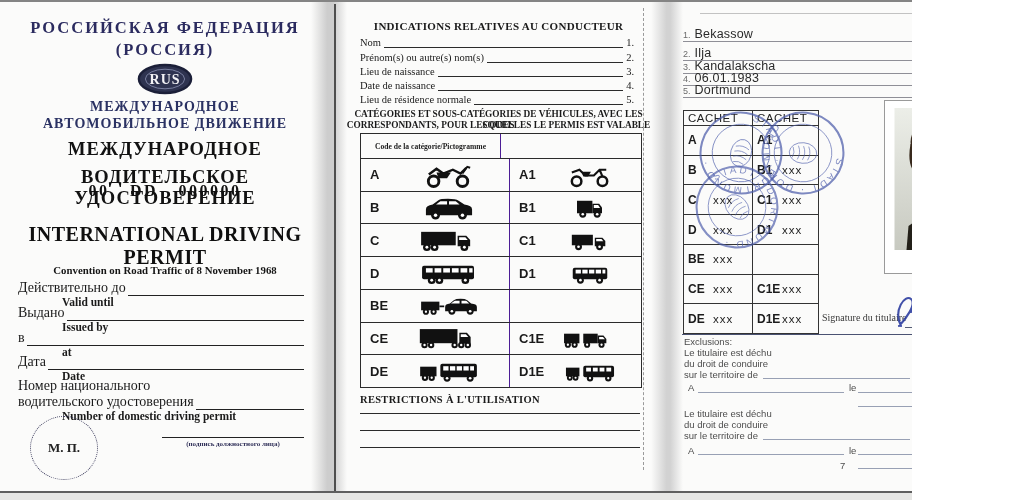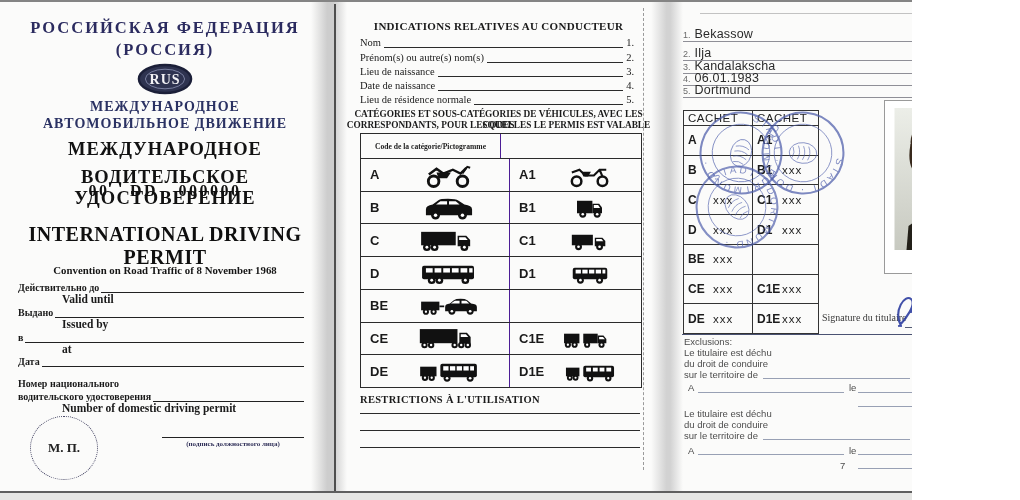--- a/index.html
+++ b/index.html
@@ -24,21 +24,21 @@
   .foldB{position:absolute;left:643px;top:8px;width:0;height:462px;border-left:1px dashed #9a9a9a;}
   
   .lp-h1{font-weight:bold;font-size:16.5px;letter-spacing:2px;color:#2b2b5f;width:330px;}
   .lp-h2{font-weight:bold;font-size:14px;letter-spacing:1px;color:#2b3263;width:330px;}
   .lp-big{font-weight:bold;font-size:18.5px;letter-spacing:1px;color:#121212;width:330px;}
   .lp-num{font-weight:bold;font-size:16px;letter-spacing:2.5px;word-spacing:14px;color:#111;width:330px;}
   .lp-en{font-weight:bold;font-size:20px;letter-spacing:.5px;color:#0f0f0f;width:330px;}
   .lp-conv{font-weight:bold;font-size:10.8px;color:#151515;width:330px;}
   .lf{position:absolute;left:18px;right:26px;}
   .lrow{display:flex;align-items:flex-end;}
-  .llbl{font-size:10px;font-weight:bold;white-space:nowrap;}
+  .llbl{font-size:14px;font-weight:normal;white-space:nowrap;}
   .lline{flex:1;border-bottom:1px solid #222;margin-left:2px;height:12px;}
   .len{font-size:11.5px;font-weight:bold;margin-left:44px;}
   .seal{position:absolute;left:30px;top:416px;width:66px;height:62px;border:1.5px dotted #3b3b5c;
         border-radius:50%;display:flex;align-items:center;justify-content:center;
         font-size:13px;font-weight:bold;color:#222;}
   .osig-line{position:absolute;left:162px;top:437px;width:142px;height:1px;background:#222;}
   .osig-cap{position:absolute;left:152px;top:440px;width:162px;text-align:center;
             font-size:7px;font-weight:bold;color:#32325a;}
   
   .mp-title{font-weight:bold;font-size:11px;letter-spacing:.3px;width:307px;}
@@ -146,20 +146,21 @@
           <span class="llbl">в</span>
           <span class="lline"></span>
         </div>
       <div class="len">at</div>
     </div>
     <div class="lf" style="top:354px;">
       <div class="lrow">
           <span class="llbl">Дата</span>
           <span class="lline"></span>
         </div>
+      <div class="len">Date</div>
     </div>
     <div class="lf" style="top:378px;">
       <div class="llbl">Номер национального</div>
       <div class="lrow">
           <span class="llbl">водительского удостоверения</span>
           <span class="lline"></span>
         </div>
       <div class="len">Number of domestic driving permit</div>
     </div>
 

